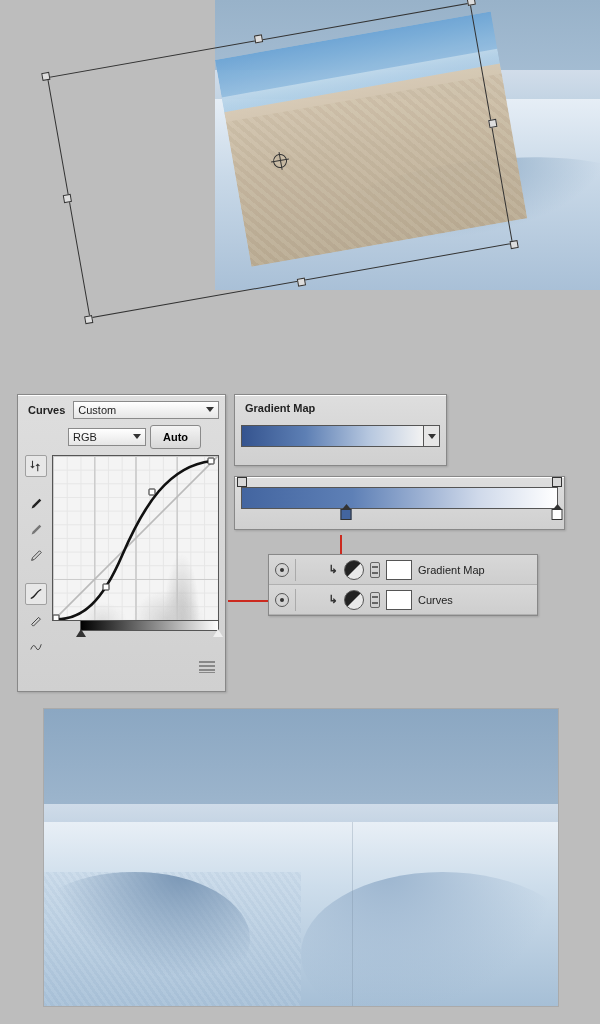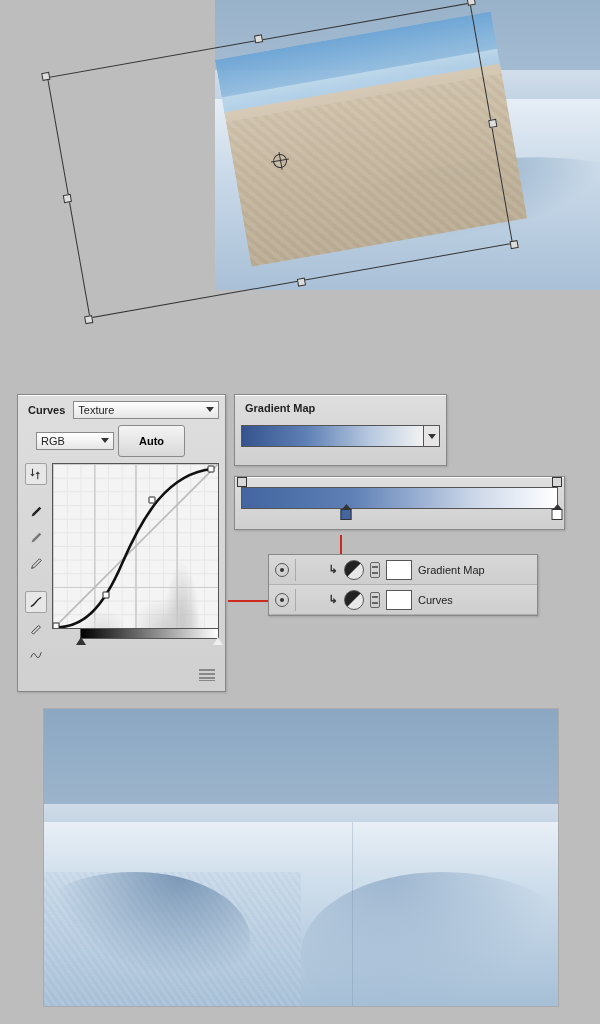--- a/index.html
+++ b/index.html
@@ -112,21 +112,21 @@
     font-size:11px; position:relative;
   }
   .dropdown .arrow {
     position:absolute; right:4px; top:5px;
     width:0;height:0;border-left:4px solid transparent;
     border-right:4px solid transparent; border-top:5px solid #333;
   }
   .btn {
     background: linear-gradient(#f4f4f4,#d8d8d8);
     border:1px solid #8a8a8a; border-radius:3px;
-    height:32px; padding:0 20px; font-size:11px; font-weight:bold;
+    height:24px; padding:0 12px; font-size:11px; font-weight:bold;
   }
   .curves-body { display:flex; gap:4px; }
   .tool-strip {
     display:flex; flex-direction:column; gap:4px;
     align-items:center; width:24px;
   }
   .tool-icon {
     width:22px; height:22px;
     border:1px solid #a0a0a0; background:#e7e7e7;
     display:flex; align-items:center; justify-content:center;
@@ -344,25 +344,25 @@
     <div class="handle h-lc"></div>
     <div class="handle h-rc"></div>
     <div class="pivot"></div>
   </div>
 </div>
 
 <div class="panel curves-panel">
   <div class="panel-row">
     <span class="panel-title">Curves</span>
     <div class="dropdown">
-      <span>Texture</span>
+      <span>Custom</span>
       <span class="arrow"></span>
     </div>
   </div>
-  <div class="panel-row" style="margin-left:12px;">
+  <div class="panel-row" style="margin-left:44px;">
     <div class="dropdown" style="flex:0 0 78px">
       <span>RGB</span>
       <span class="arrow"></span>
     </div>
     <button class="btn">Auto</button>
   </div>
   <div class="curves-body">
     <div class="tool-strip">
       <div class="tool-icon">
         <svg viewBox="0 0 16 16">

